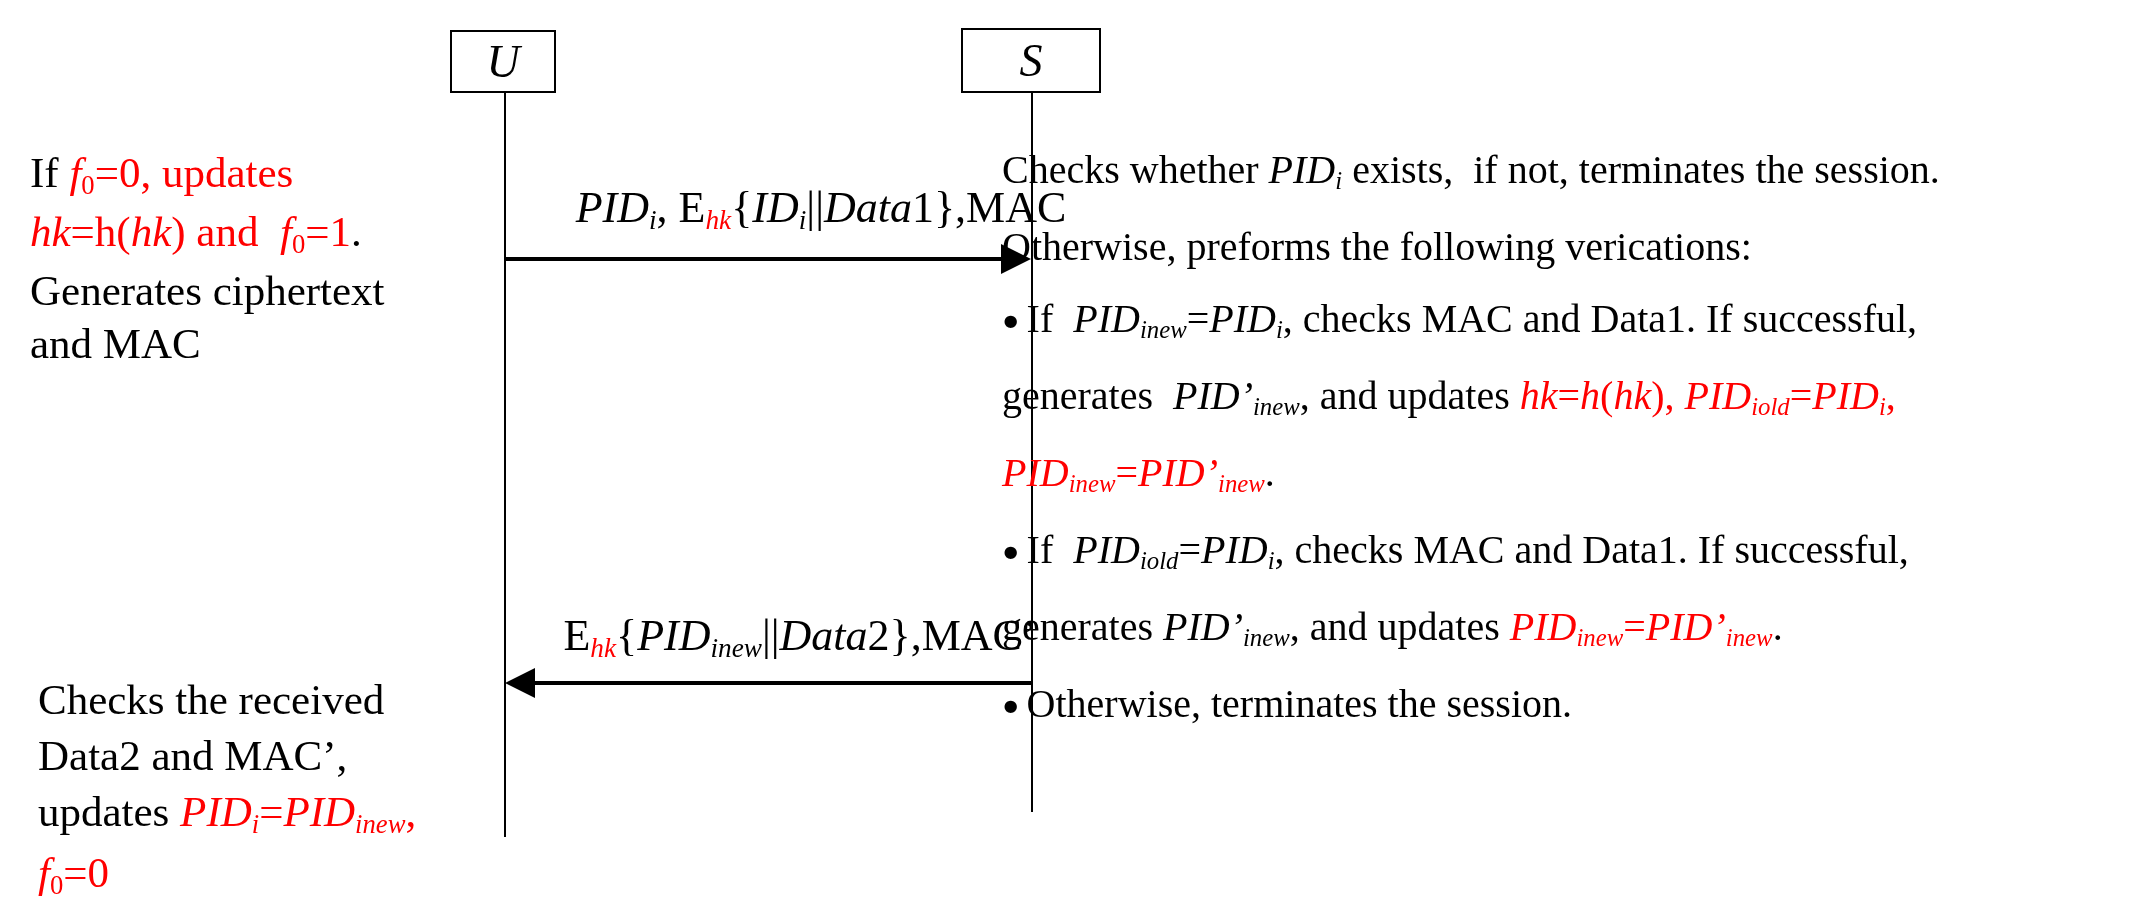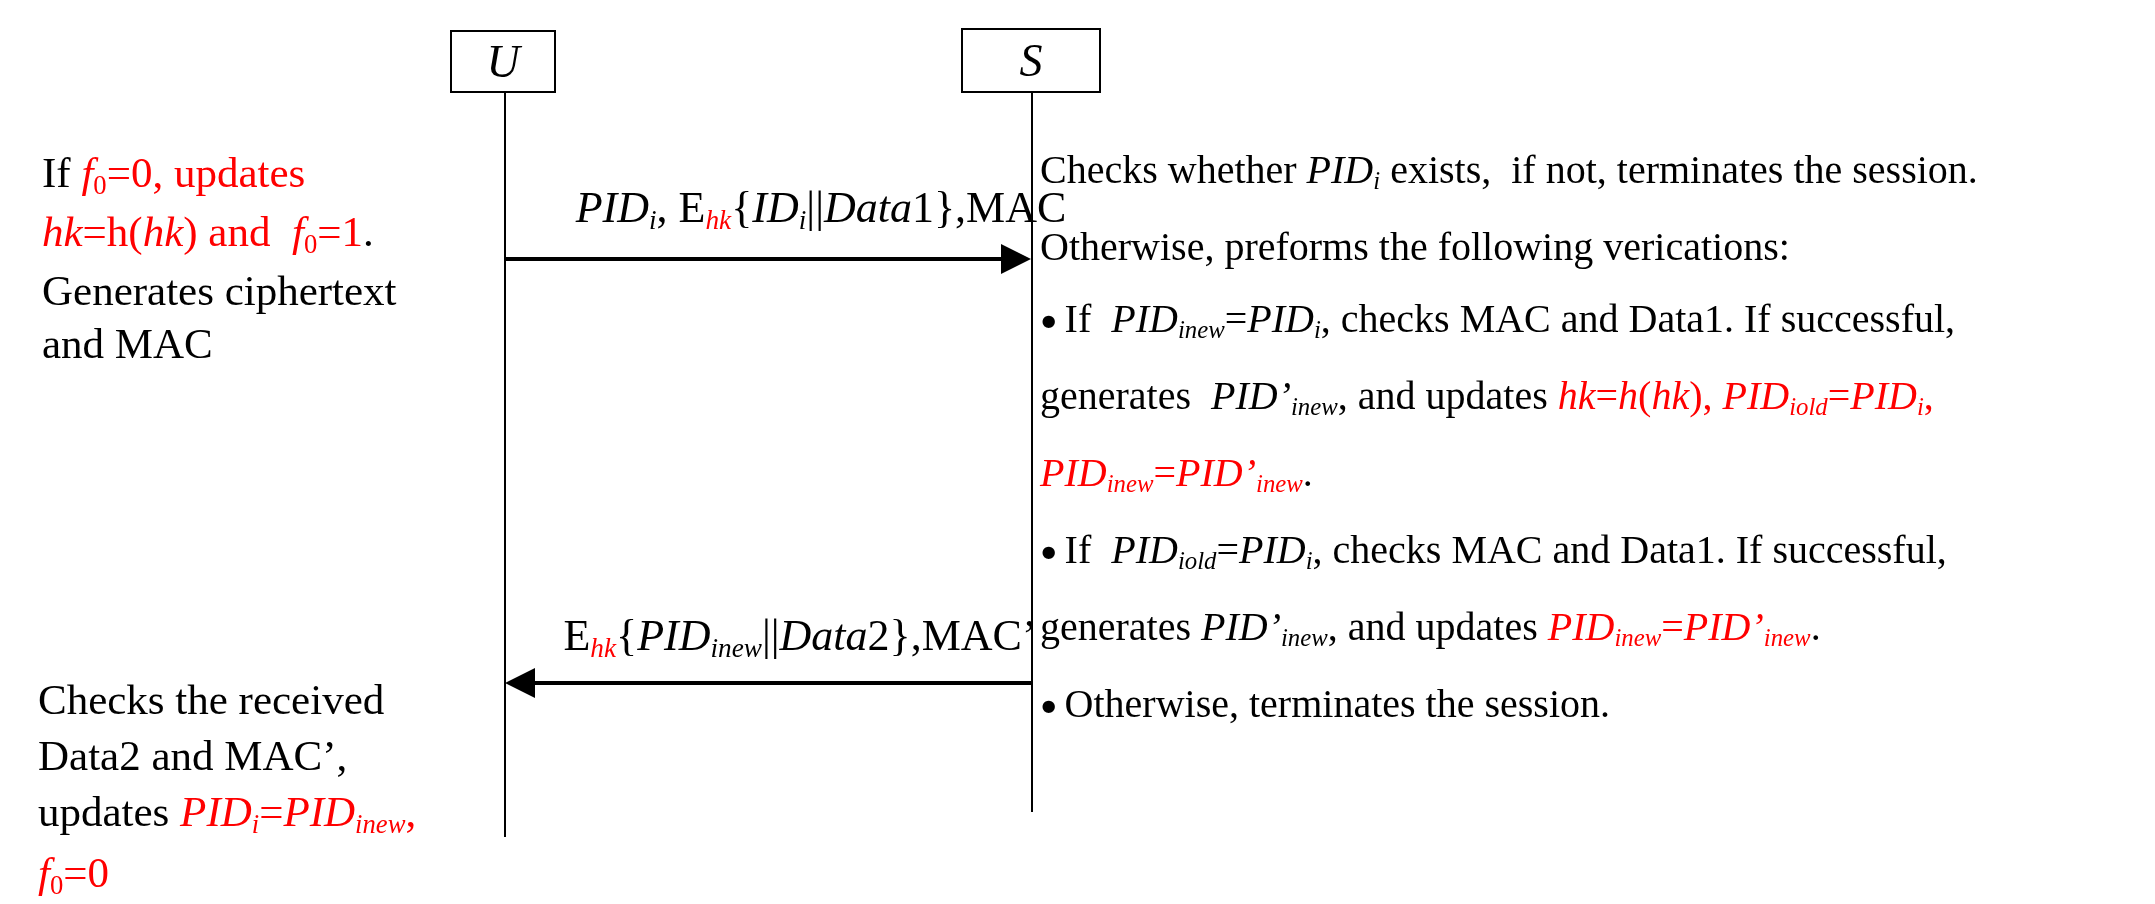--- a/index.html
+++ b/index.html
@@ -30,23 +30,23 @@
   .head-left { left:505px; top:668px;
     border-top:15px solid transparent; border-bottom:15px solid transparent;
     border-right:30px solid #000; }
   .msg-label {
     position:absolute; font-size:44px; white-space:pre; text-align:center;
     line-height:1.1;
   }
   .msg-1 { left:505px; top:184px; width:632px; }
   .msg-2 { left:505px; top:612px; width:590px; }
   .tblock { position:absolute; white-space:pre; }
-  .block-left-top    { left:30px;   top:146px; font-size:43px; line-height:53px;margin-left:12px; }
+  .block-left-top    { left:30px;   top:146px; font-size:43px; line-height:53px; }
   .block-left-bottom { left:38px;   top:672px; font-size:43px; line-height:56px; }
-  .block-right       { left:1040px; top:134px; font-size:40px; line-height:72px; }
+  .block-right       { left:1002px; top:134px; font-size:40px; line-height:72px; }
   .tline { white-space:pre; }
   .it  { font-style:italic; }
   .sub { font-size:0.62em; position:relative; top:0.26em; }
   .red { color:var(--red); }
   .blt { font-size:0.72em; position:relative; top:-0.08em; }
 </style>
 </head>
 <body>
 
 <div>

